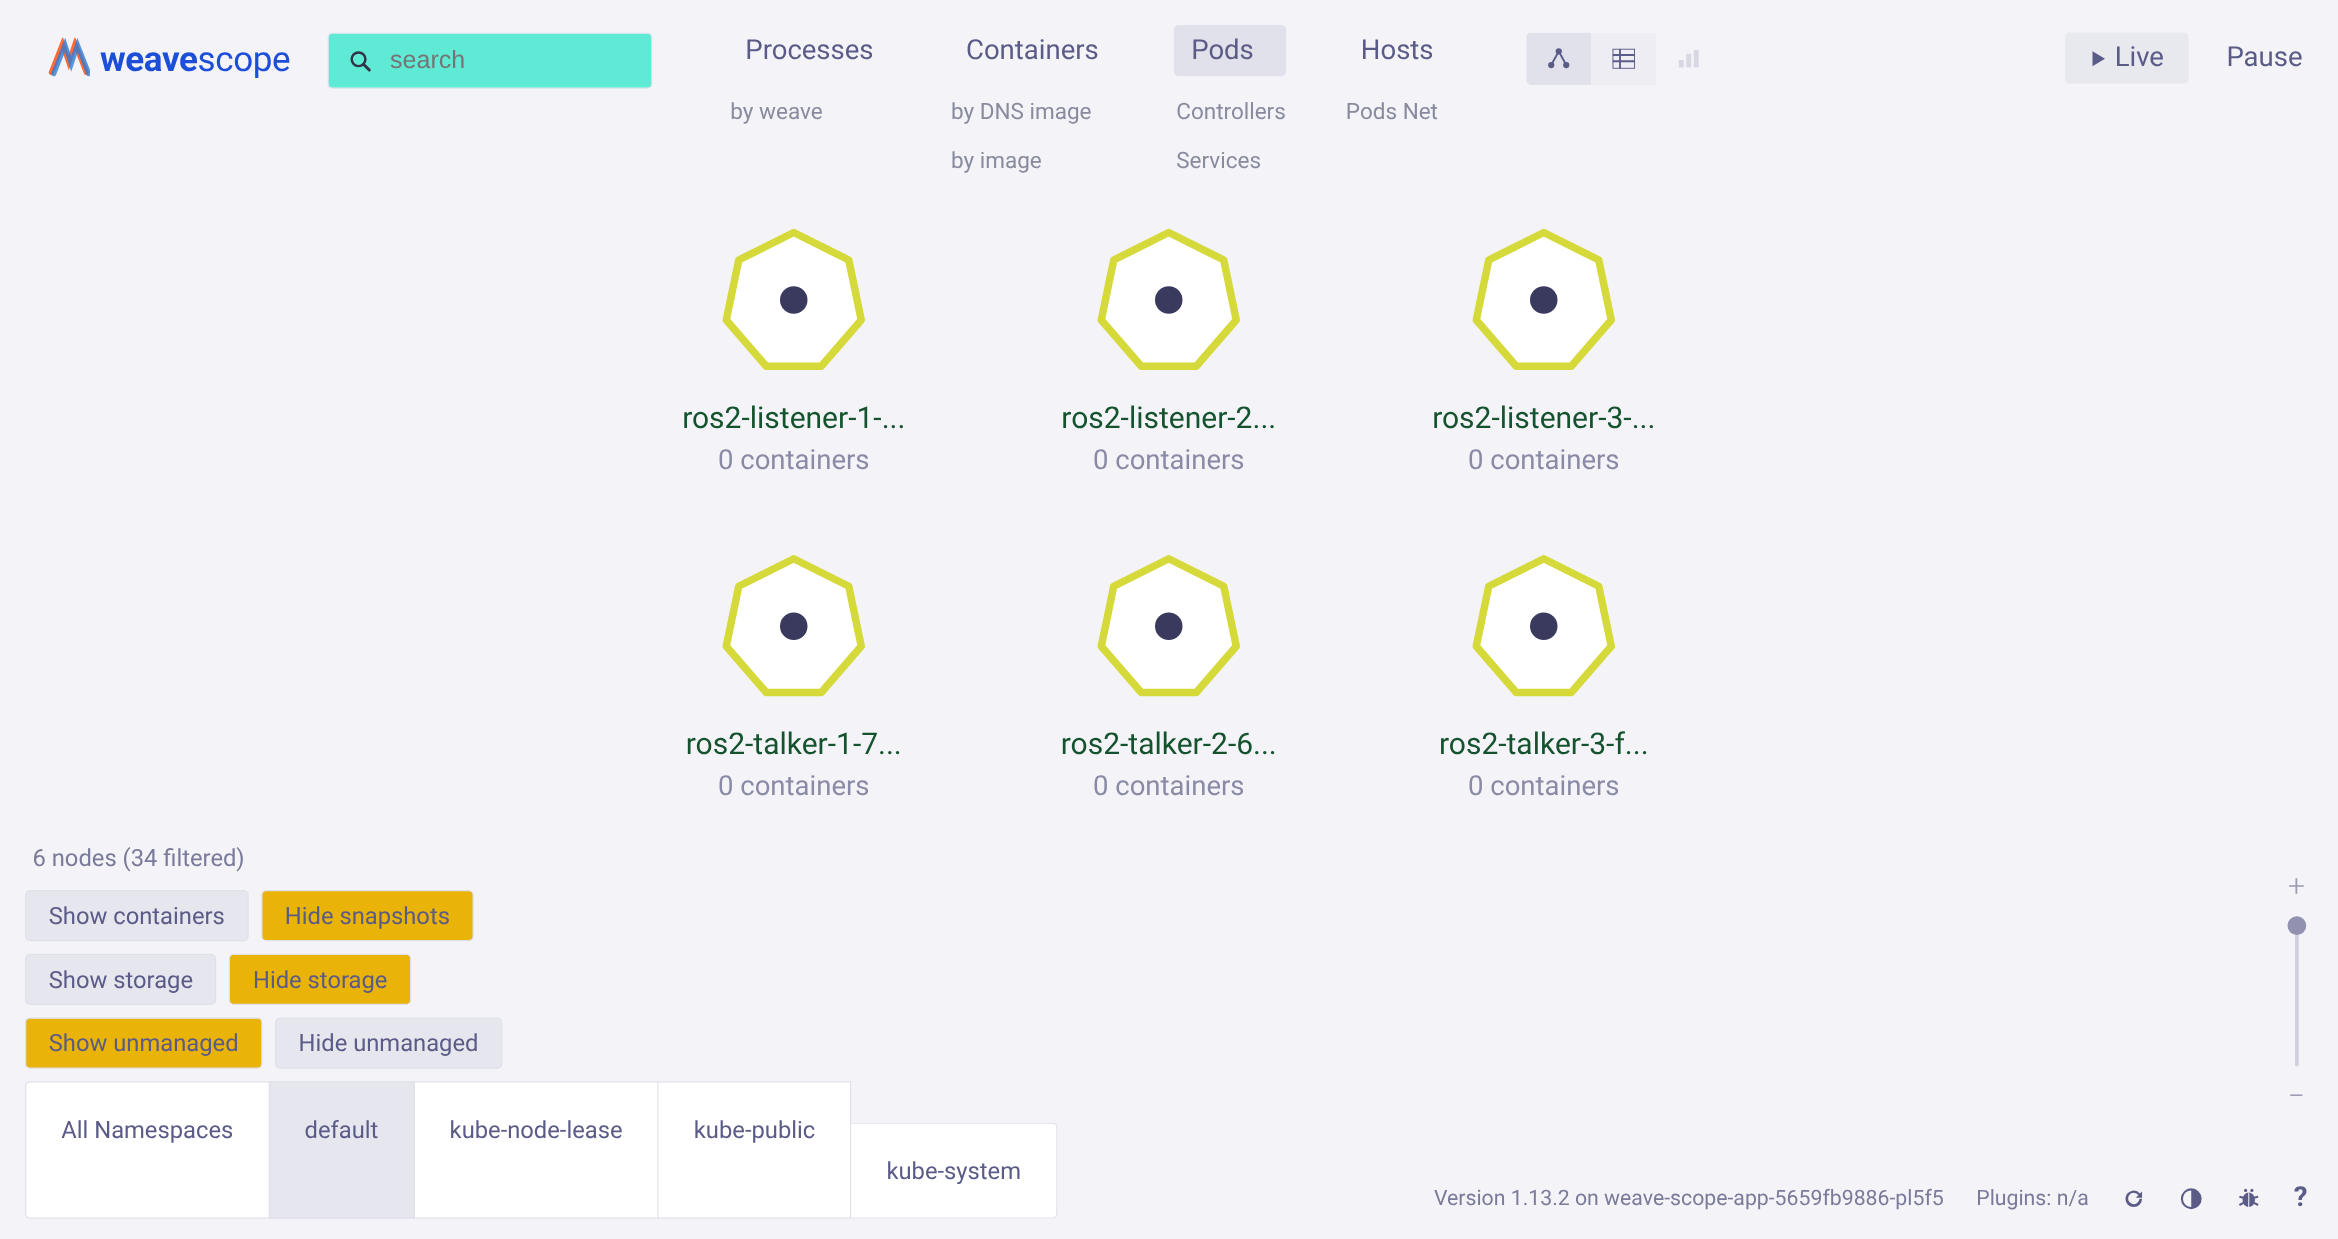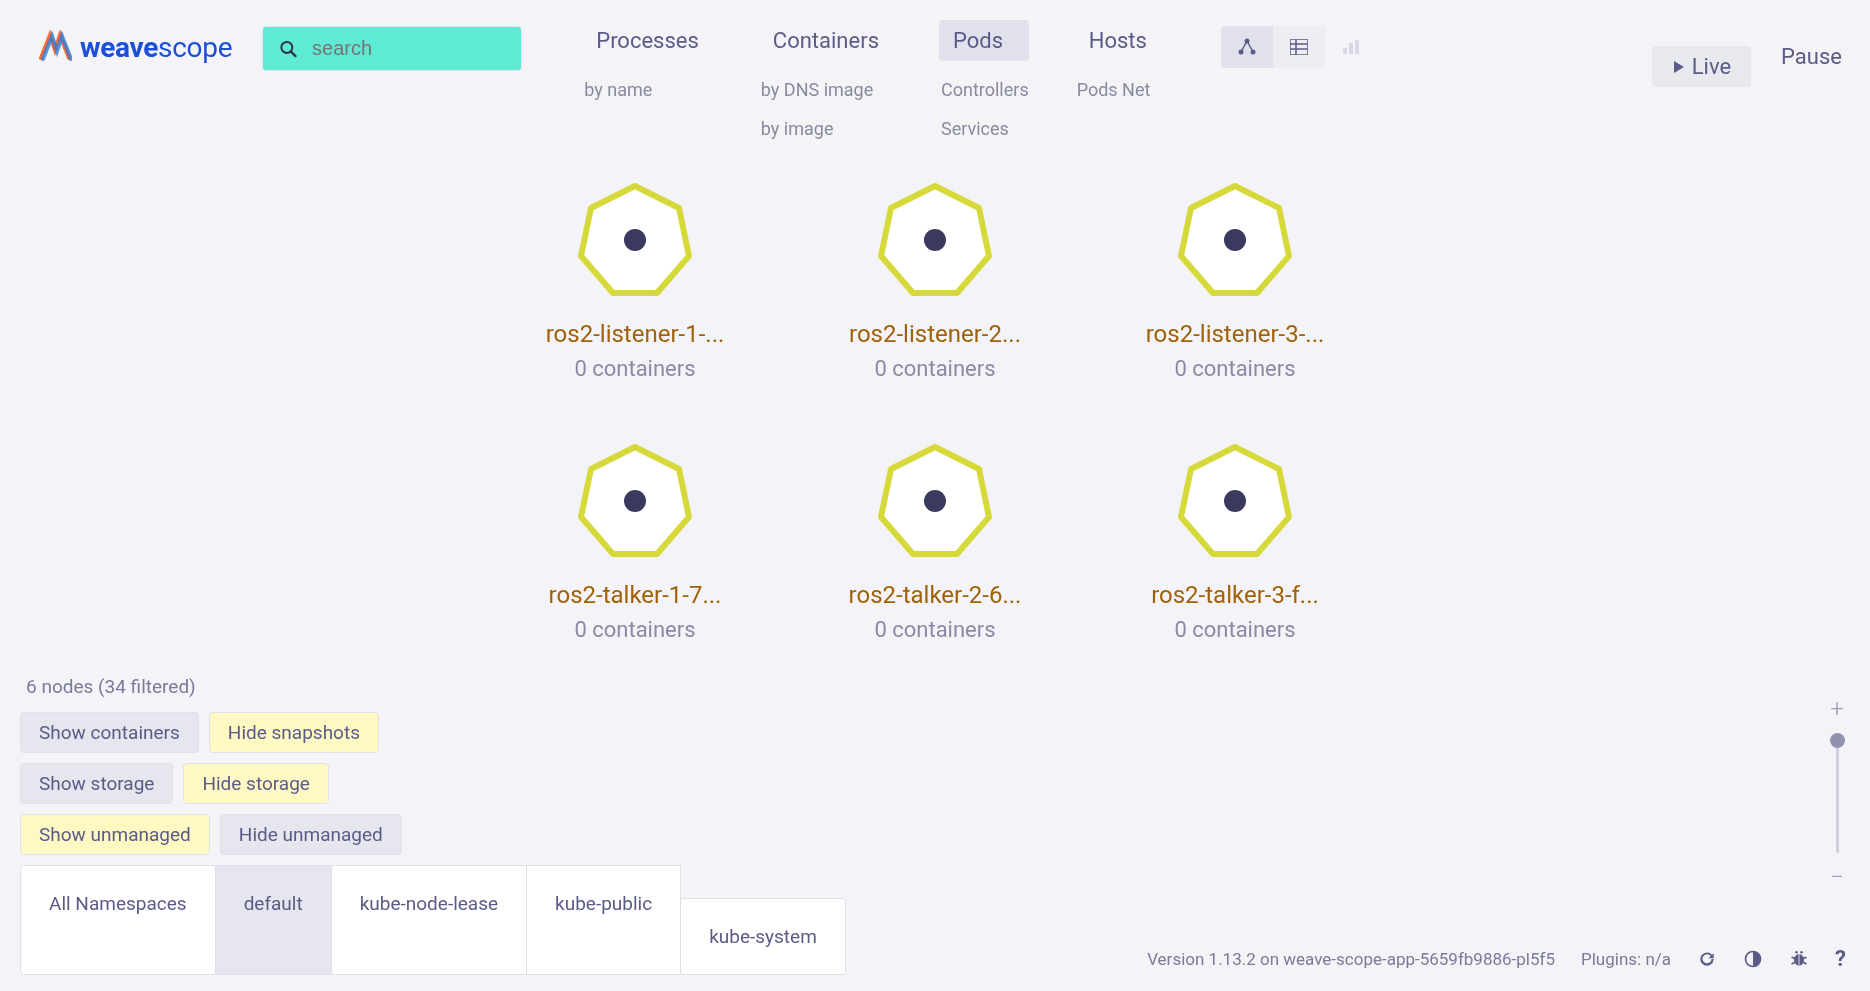--- a/index.html
+++ b/index.html
@@ -96,21 +96,20 @@
 .live-btn {
   display: flex;
   align-items: center;
   background: #e8e8ef;
   padding: 8px 20px;
   border-radius: 4px;
   font-size: 22px;
   color: #5b5b88;
   cursor: pointer;
   gap: 6px;
-  margin-top: 20px;
 }
 .pause-btn { font-size: 22px; color: #5b5b88; cursor: pointer; }
 .canvas {
   position: absolute;
   left: 0;
   right: 0;
   top: 180px;
   display: flex;
   flex-direction: column;
   align-items: center;
@@ -125,21 +124,21 @@
   cursor: pointer;
 }
 .heptagon {
   width: 120px;
   height: 120px;
   position: relative;
   margin-bottom: 20px;
 }
 .node-label {
   font-size: 24px;
-  color: #a16207;
+  color: #14532d;
   text-align: center;
   max-width: 220px;
   white-space: nowrap;
   overflow: hidden;
   text-overflow: ellipsis;
   margin-bottom: 8px;
 }
 .node-sub {
   font-size: 22px;
   color: #8a8aa6;
@@ -153,21 +152,21 @@
   gap: 10px;
 }
 .filter-info {
   font-size: 19px;
   color: #7a7a9a;
   margin-bottom: 4px;
   margin-left: 6px;
 }
 .btn-row { display: flex; gap: 10px; }
 .filter-btn {
-  background: #fef9c3;
+  background: #eab308;
   border: 1px solid #e0e0ea;
   padding: 8px 18px;
   border-radius: 4px;
   font-size: 19px;
   color: #5b5b88;
   cursor: pointer;
 }
 .filter-btn.active { background: #e6e6ee; }
 .namespace-row { display: flex; }
 .ns-btn {
@@ -244,21 +243,21 @@
     <svg width="22" height="22" viewBox="0 0 24 24">
       <circle cx="10" cy="10" r="7" stroke="#32324b" stroke-width="2.5" fill="none"></circle>
       <line x1="15" y1="15" x2="21" y2="21" stroke="#32324b" stroke-width="3" stroke-linecap="round"></line>
     </svg>
     <input type="text" placeholder="search" style="">
   </div>
 
   <div class="nav">
     <div class="nav-col">
       <div class="nav-main">Processes</div>
-      <div class="nav-sub">by name</div>
+      <div class="nav-sub">by weave</div>
     </div>
     <div class="nav-col">
       <div class="nav-main">Containers</div>
       <div class="nav-sub">by DNS image</div>
       <div class="nav-sub">by image</div>
     </div>
     <div class="nav-col">
       <div class="nav-main active">Pods</div>
       <div class="nav-sub">Controllers</div>
       <div class="nav-sub">Services</div>

